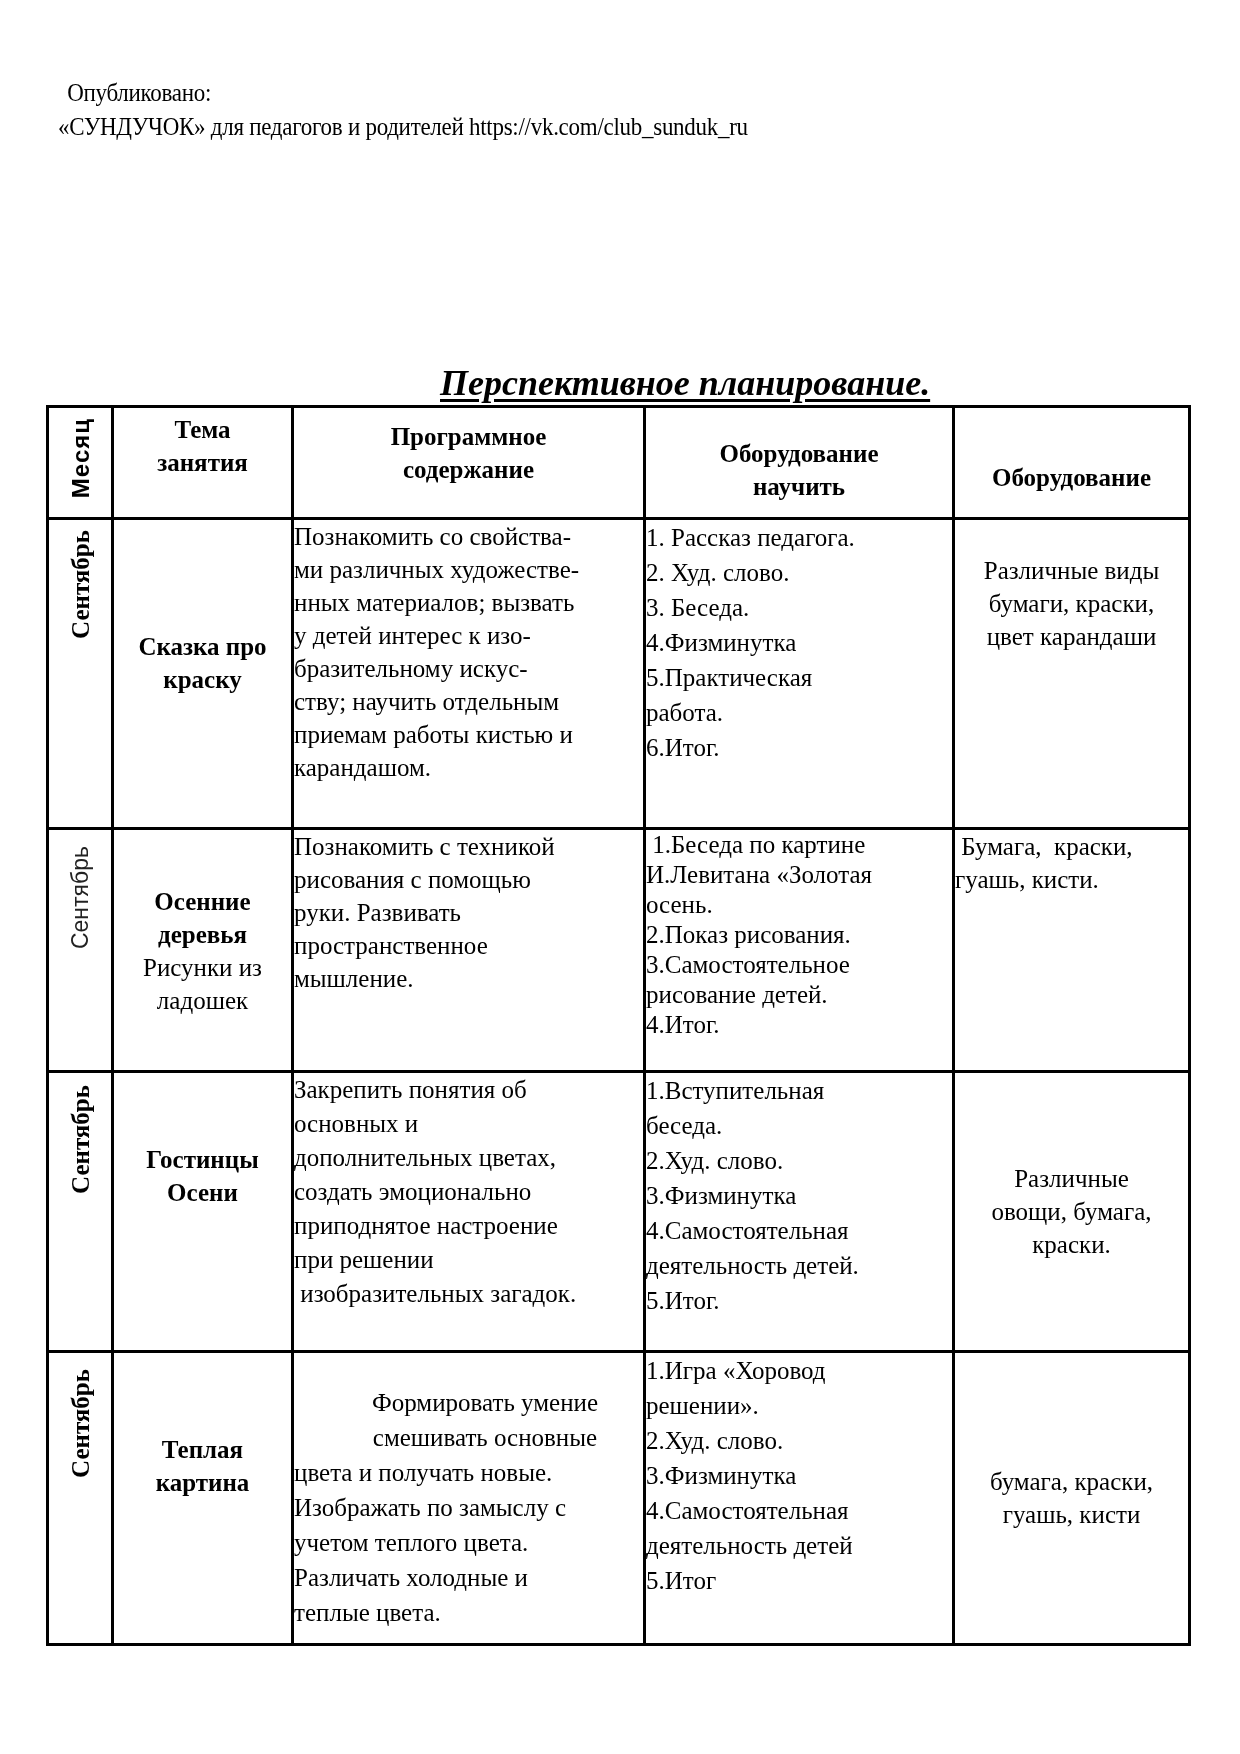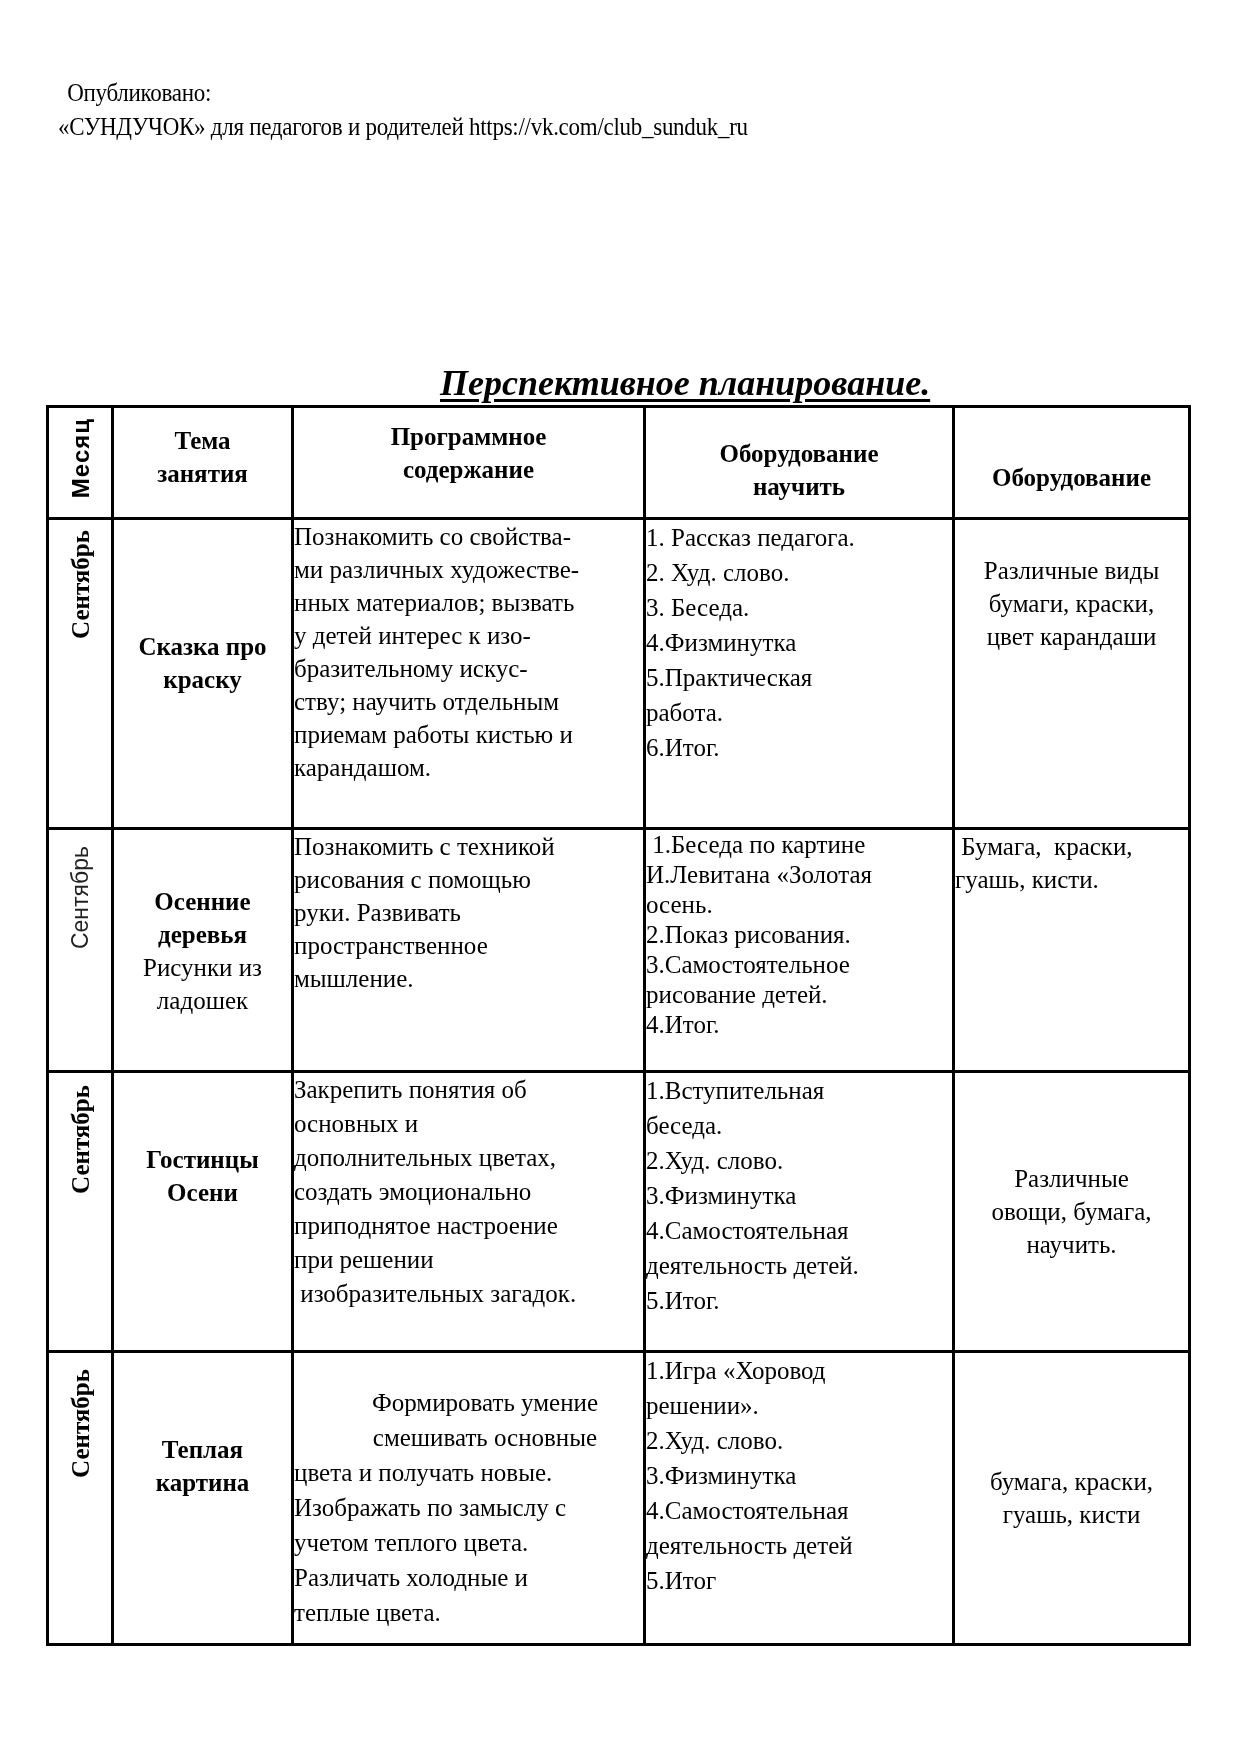--- a/index.html
+++ b/index.html
@@ -75,21 +75,21 @@
       <col class="col-r">
       <col class="col-e">
   </colgroup>
   <tbody>
       <tr class="hdr-row">
     <th>
       <div class="vert-wrap" style="height:106px;">
         <span class="vert hdr" style="top:8px;">Месяц</span>
       </div>
     </th>
-    <th style="vertical-align:top !important; padding-top:16px;">
+    <th style="vertical-align:top !important; padding-top:5px;">
       <div>Тема</div>
       <div>занятия</div>
     </th>
     <th style="vertical-align:top !important; padding-top:12px;">
       <div>Программное</div>
       <div>содержание</div>
     </th>
     <th style="padding-top:14px;">
       <div>Оборудование</div>
       <div>научить</div>
@@ -193,21 +193,21 @@
       <div>беседа.</div>
       <div>2.Худ. слово.</div>
       <div>3.Физминутка</div>
       <div>4.Самостоятельная</div>
       <div>деятельность детей.</div>
       <div>5.Итог.</div>
     </td>
     <td class="cell-pad centered" style="vertical-align:middle;">
       <div class="content-text">Различные
 овощи, бумага,
-научить.</div>
+краски.</div>
     </td>
   </tr>
 
   <tr class="r4">
     <td>
       <div class="vert-wrap" style="height:287px;">
         <span class="vert bold" style="top:16px;">Сентябрь</span>
       </div>
     </td>
     <td class="topic" style="padding-top:80px;">

